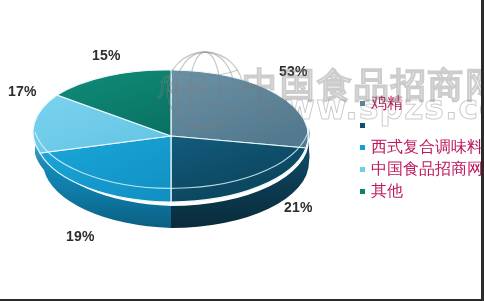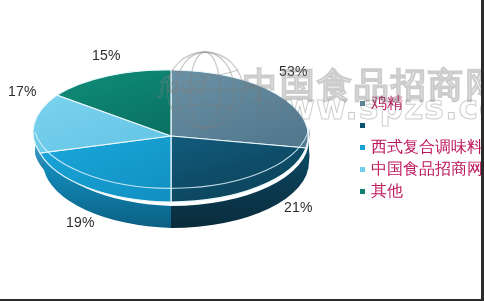--- a/index.html
+++ b/index.html
@@ -43,24 +43,25 @@
 
   
   .pct {
     position: absolute;
     font-family: "Liberation Sans", sans-serif;
     font-size: 14px;
     color: #2d2d2d;
     letter-spacing: 0.2px;
     white-space: nowrap;
     z-index: 20;
+    font-weight: bold;
   }
   .pct-28 { left: 279px; top: 63px; }
   .pct-21 { left: 284px; top: 199px; }
-  .pct-19 { left: 66px;  top: 214px; }
+  .pct-19 { left: 66px;  top: 228px; }
   .pct-17 { left: 8px;   top: 83px;  }
   .pct-15 { left: 92px;  top: 47px;  }
 
   
   #legend {
     position: absolute;
     left: 360px;
     top: 92px;
     width: 118px;
     z-index: 25;

